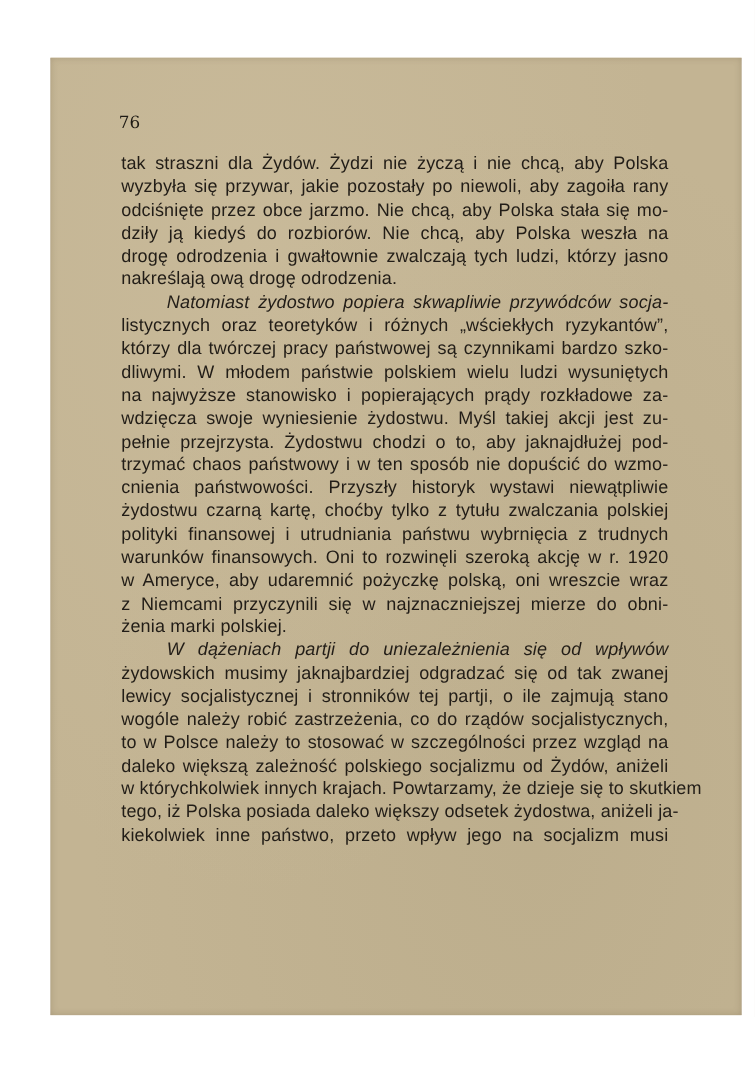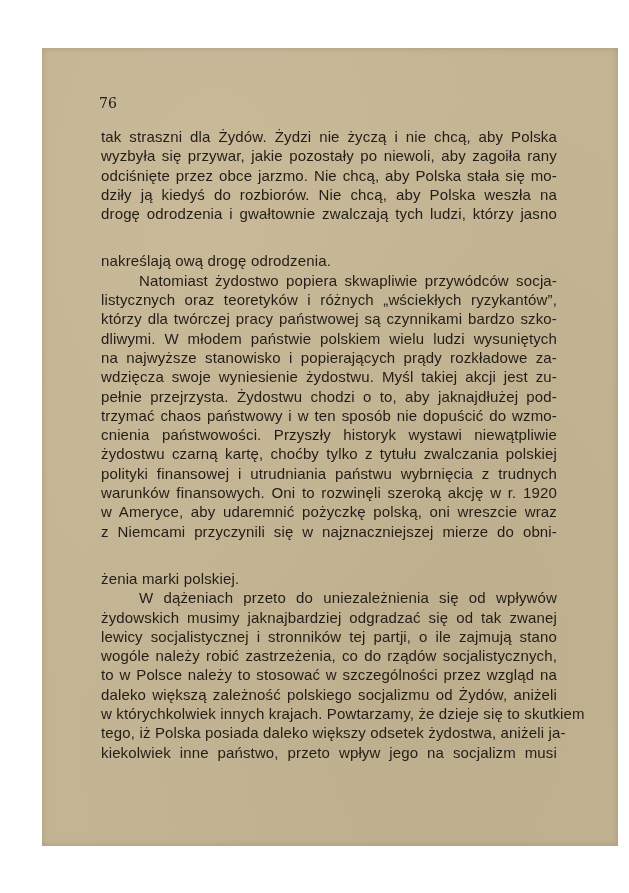--- a/index.html
+++ b/index.html
@@ -43,24 +43,24 @@
     }
     .line {
       display: block;
       white-space: nowrap;
       text-align: justify;
       text-align-last: justify;
       height: 19.3px;
     }
     .line.last {
       text-align-last: left;
-      margin-top: 28px;
     }
     .line.indent {
       padding-left: 38px;
+      font-style: italic;
     }
   </style>
 </head>
 <body>
 
 <div class="page">
   <div class="page-number">76</div>
 
   <div class="text-block">
 
@@ -85,21 +85,21 @@
       <span class="line">cnienia państwowości. Przyszły historyk wystawi niewątpliwie</span>
       <span class="line">żydostwu czarną kartę, choćby tylko z tytułu zwalczania polskiej</span>
       <span class="line">polityki finansowej i utrudniania państwu wybrnięcia z trudnych</span>
       <span class="line">warunków finansowych. Oni to rozwinęli szeroką akcję w r. 1920</span>
       <span class="line">w Ameryce, aby udaremnić pożyczkę polską, oni wreszcie wraz</span>
       <span class="line">z Niemcami przyczynili się w najznaczniejszej mierze do obni-</span>
       <span class="line last">żenia marki polskiej.</span>
     </div>
 
     <div>
-      <span class="line indent">W dążeniach przeto do uniezależnienia się od wpływów</span>
+      <span class="line indent">W dążeniach partji do uniezależnienia się od wpływów</span>
       <span class="line">żydowskich musimy jaknajbardziej odgradzać się od tak zwanej</span>
       <span class="line">lewicy socjalistycznej i stronników tej partji, o ile zajmują stano</span>
       <span class="line">wogóle należy robić zastrzeżenia, co do rządów socjalistycznych,</span>
       <span class="line">to w Polsce należy to stosować w szczególności przez wzgląd na</span>
       <span class="line">daleko większą zależność polskiego socjalizmu od Żydów, aniżeli</span>
       <span class="line">w którychkolwiek innych krajach. Powtarzamy, że dzieje się to skutkiem</span>
       <span class="line">tego, iż Polska posiada daleko większy odsetek żydostwa, aniżeli ja-</span>
       <span class="line">kiekolwiek inne państwo, przeto wpływ jego na socjalizm musi</span>
     </div>
   </div>

